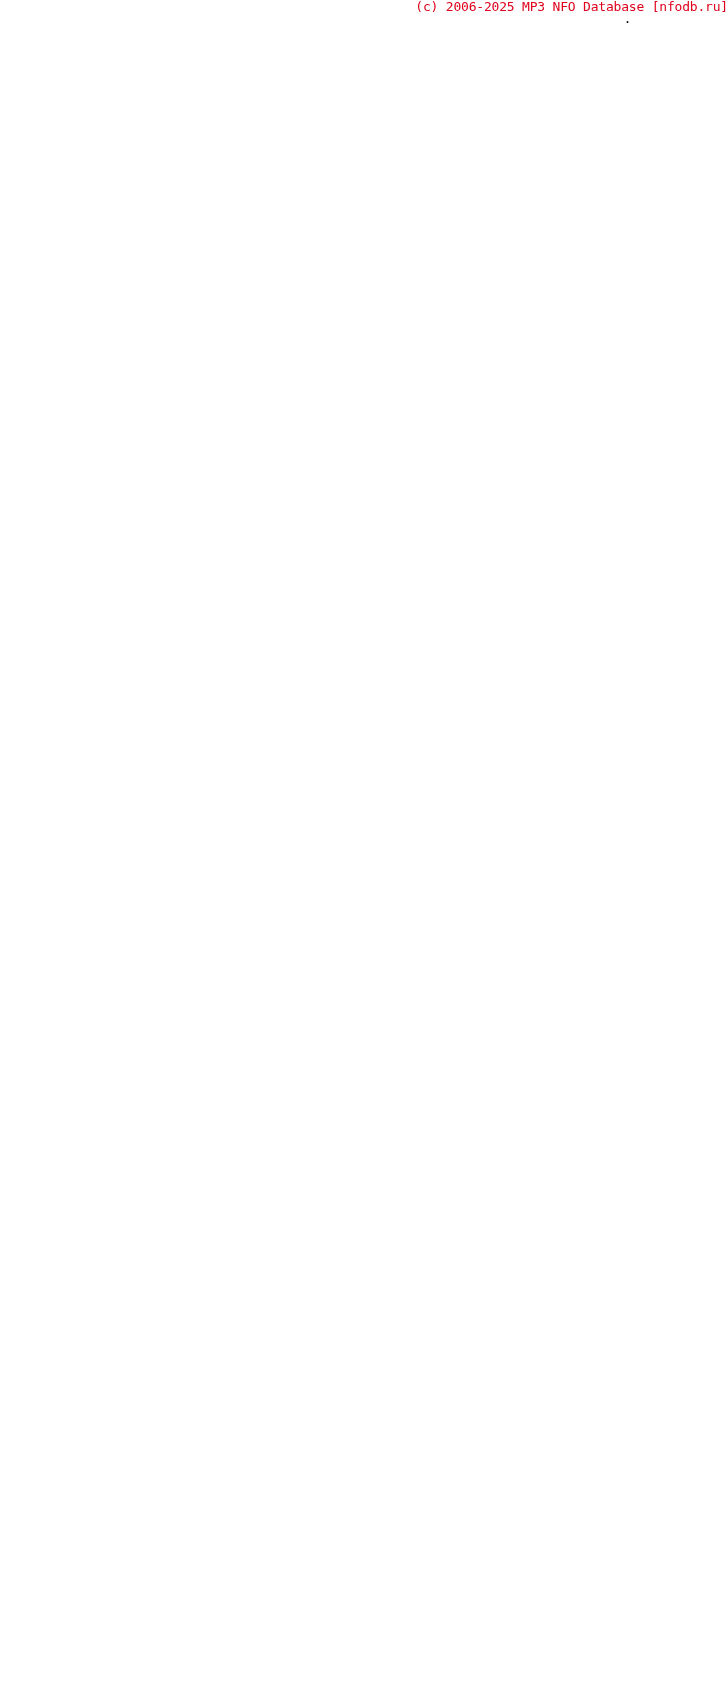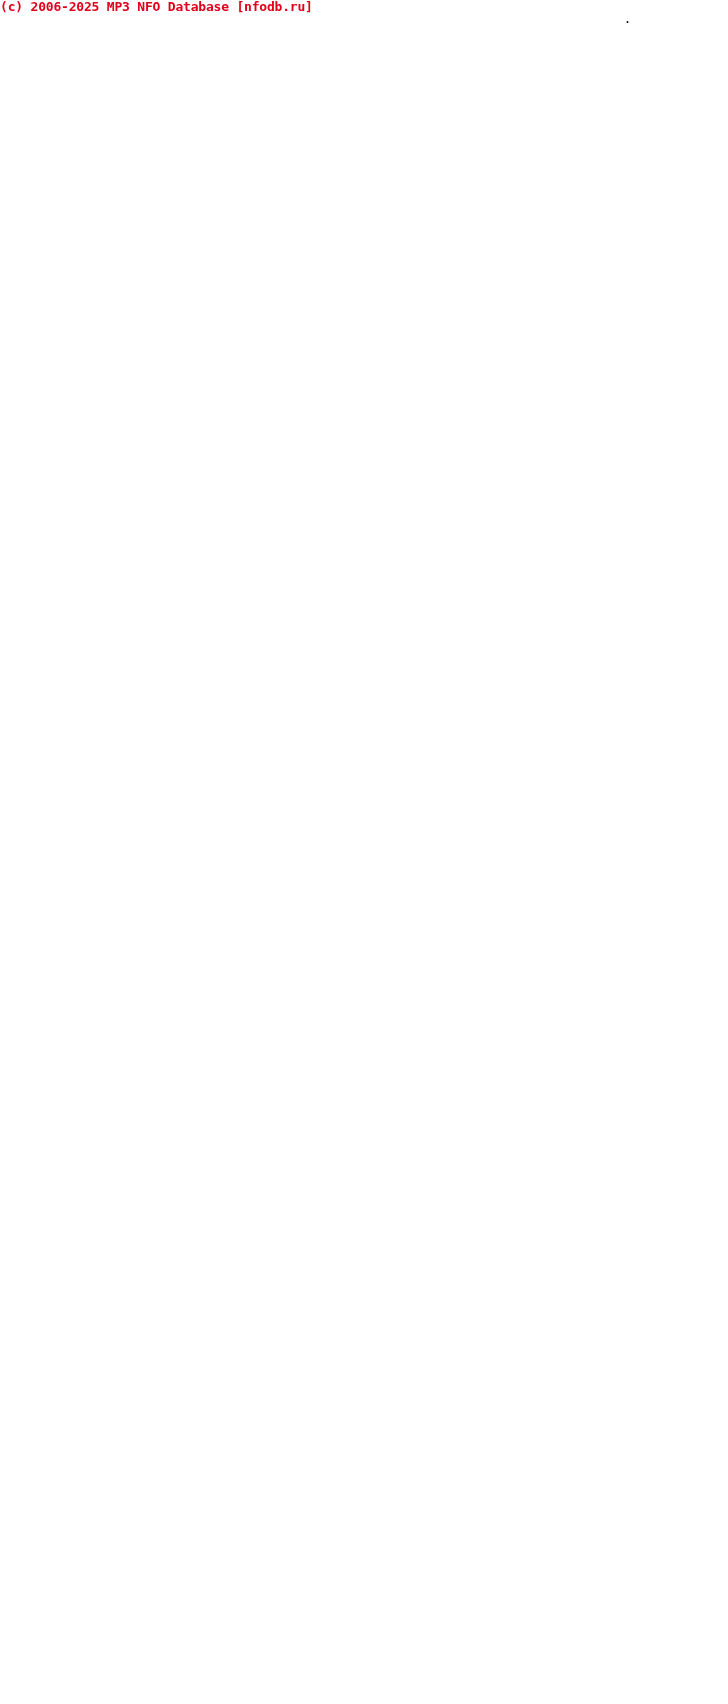--- a/index.html
+++ b/index.html
@@ -13,26 +13,26 @@
   .page {
     position: relative;
     width: 728px;
     height: 1704px;
   }
   .copyright {
     position: absolute;
     top: 0;
     left: 0;
     width: 728px;
-    text-align: left;
+    text-align: right;
     color: #e0001b;
     font-family: "DejaVu Sans Mono", "Liberation Mono", monospace;
     font-size: 13px;
     line-height: 13px;
-    font-weight: bold;
+    font-weight: normal;
     letter-spacing: -0.2px;
   }
   pre.nfo {
     position: absolute;
     top: 14px;
     left: 1px;
     margin: 0;
     font-family: "Liberation Mono", "DejaVu Sans Mono", monospace;
     font-size: 13.3px;
     line-height: 12px;

